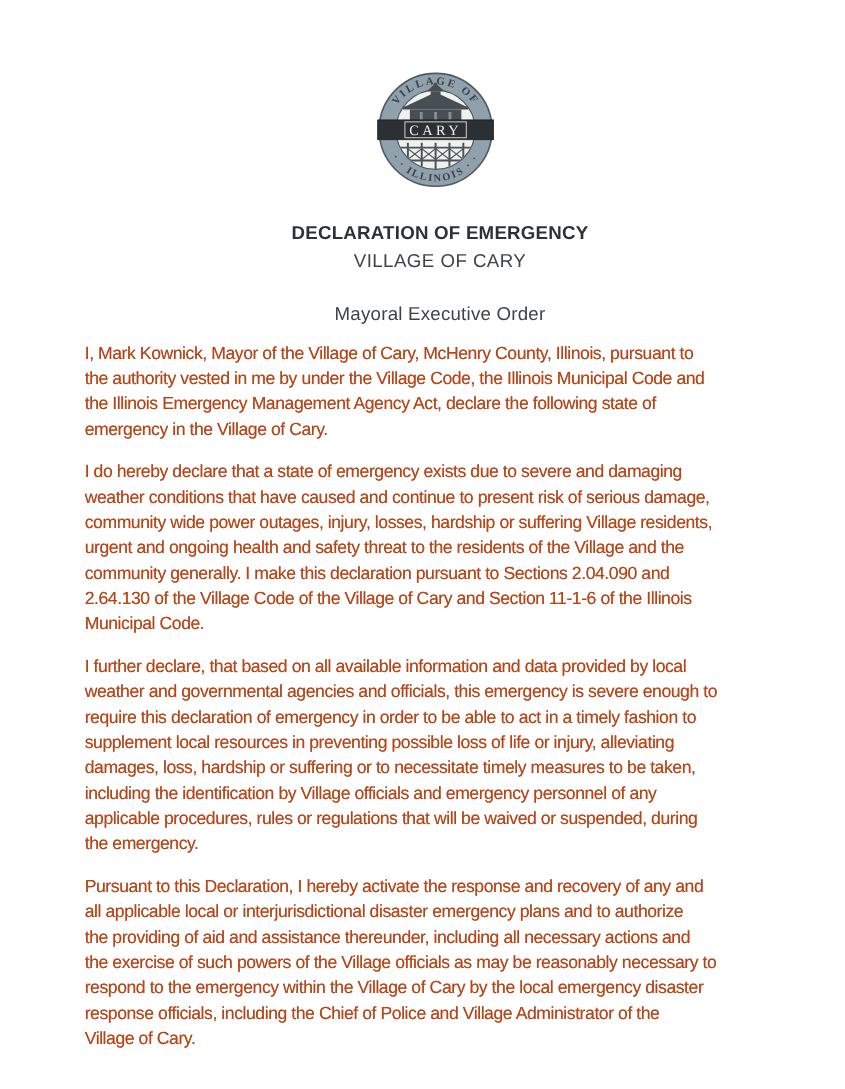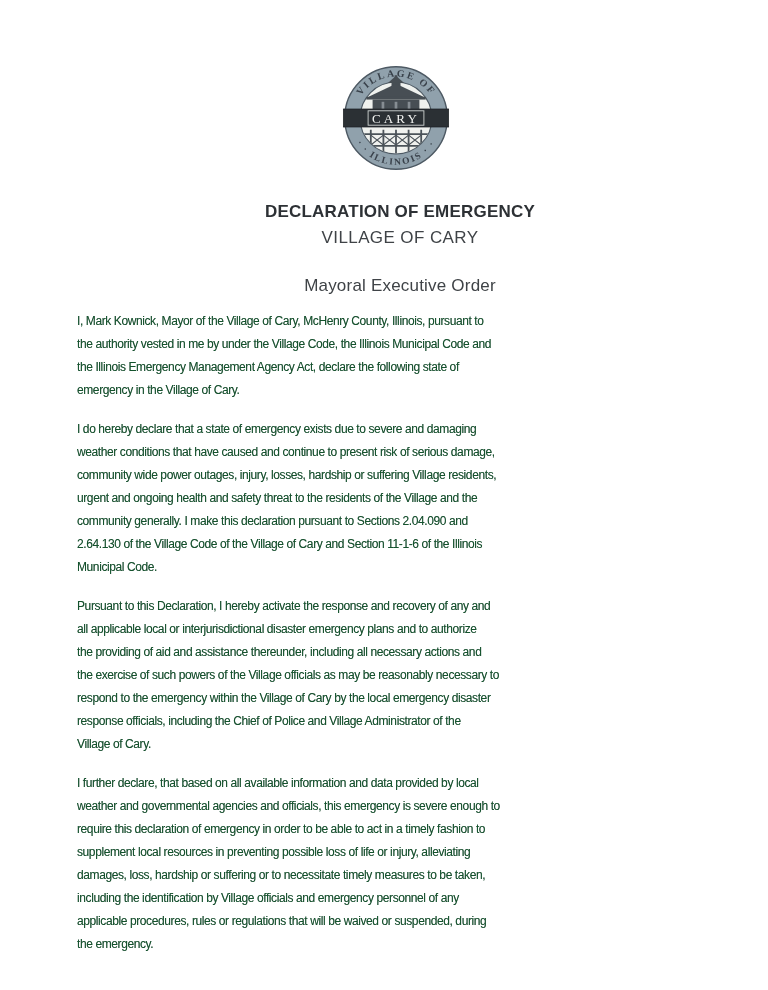--- a/index.html
+++ b/index.html
@@ -43,24 +43,24 @@
     margin-top: 28px;
     font-size: 17px;
     letter-spacing: 0.2px;
     color: #3f4347;
   }
   .body-text {
     position: absolute;
     top: 310px;
     left: 77px;
     width: 675px;
-    font-size: 12px;
+    font-size: 16px;
     line-height: 23px;
     letter-spacing: -0.4px;
-    color: #14532d;
+    color: #c2410c;
     text-shadow: 0 0 0.5px rgba(70,74,78,0.55); 
   }
   .body-text p {
     margin: 0 0 16px 0;
     white-space: pre-line;  
   }
   .seal-ring-text {
     font-family: "Liberation Serif", serif;
     font-weight: bold;
     fill: #39414a;
@@ -141,30 +141,30 @@
 the authority vested in me by under the Village Code, the Illinois Municipal Code and
 the Illinois Emergency Management Agency Act, declare the following state of
 emergency in the Village of Cary.</p>
     <p>I do hereby declare that a state of emergency exists due to severe and damaging
 weather conditions that have caused and continue to present risk of serious damage,
 community wide power outages, injury, losses, hardship or suffering Village residents,
 urgent and ongoing health and safety threat to the residents of the Village and the
 community generally.  I make this declaration pursuant to Sections 2.04.090 and
 2.64.130 of the Village Code of the Village of Cary and Section 11-1-6 of the Illinois
 Municipal Code.</p>
-    <p>Pursuant to this Declaration, I hereby activate the response and recovery of any and
-all applicable local or interjurisdictional disaster emergency plans and to authorize
-the providing of aid and assistance thereunder, including all necessary actions and
-the exercise of such powers of the Village officials as may be reasonably necessary to
-respond to the emergency within the Village of Cary by the local emergency disaster
-response officials, including the Chief of Police and Village Administrator of the
-Village of Cary.</p>
     <p>I further declare, that based on all available information and data provided by local
 weather and governmental agencies and officials, this emergency is severe enough to
 require this declaration of emergency in order to be able to act in a timely fashion to
 supplement local resources in preventing possible loss of life or injury, alleviating
 damages, loss, hardship or suffering or to necessitate timely measures to be taken,
 including the identification by Village officials and emergency personnel of any
 applicable procedures, rules or regulations that will be waived or suspended, during
 the emergency.</p>
+    <p>Pursuant to this Declaration, I hereby activate the response and recovery of any and
+all applicable local or interjurisdictional disaster emergency plans and to authorize
+the providing of aid and assistance thereunder, including all necessary actions and
+the exercise of such powers of the Village officials as may be reasonably necessary to
+respond to the emergency within the Village of Cary by the local emergency disaster
+response officials, including the Chief of Police and Village Administrator of the
+Village of Cary.</p>
   </div>
 
 </div>
 
 </body></html>

